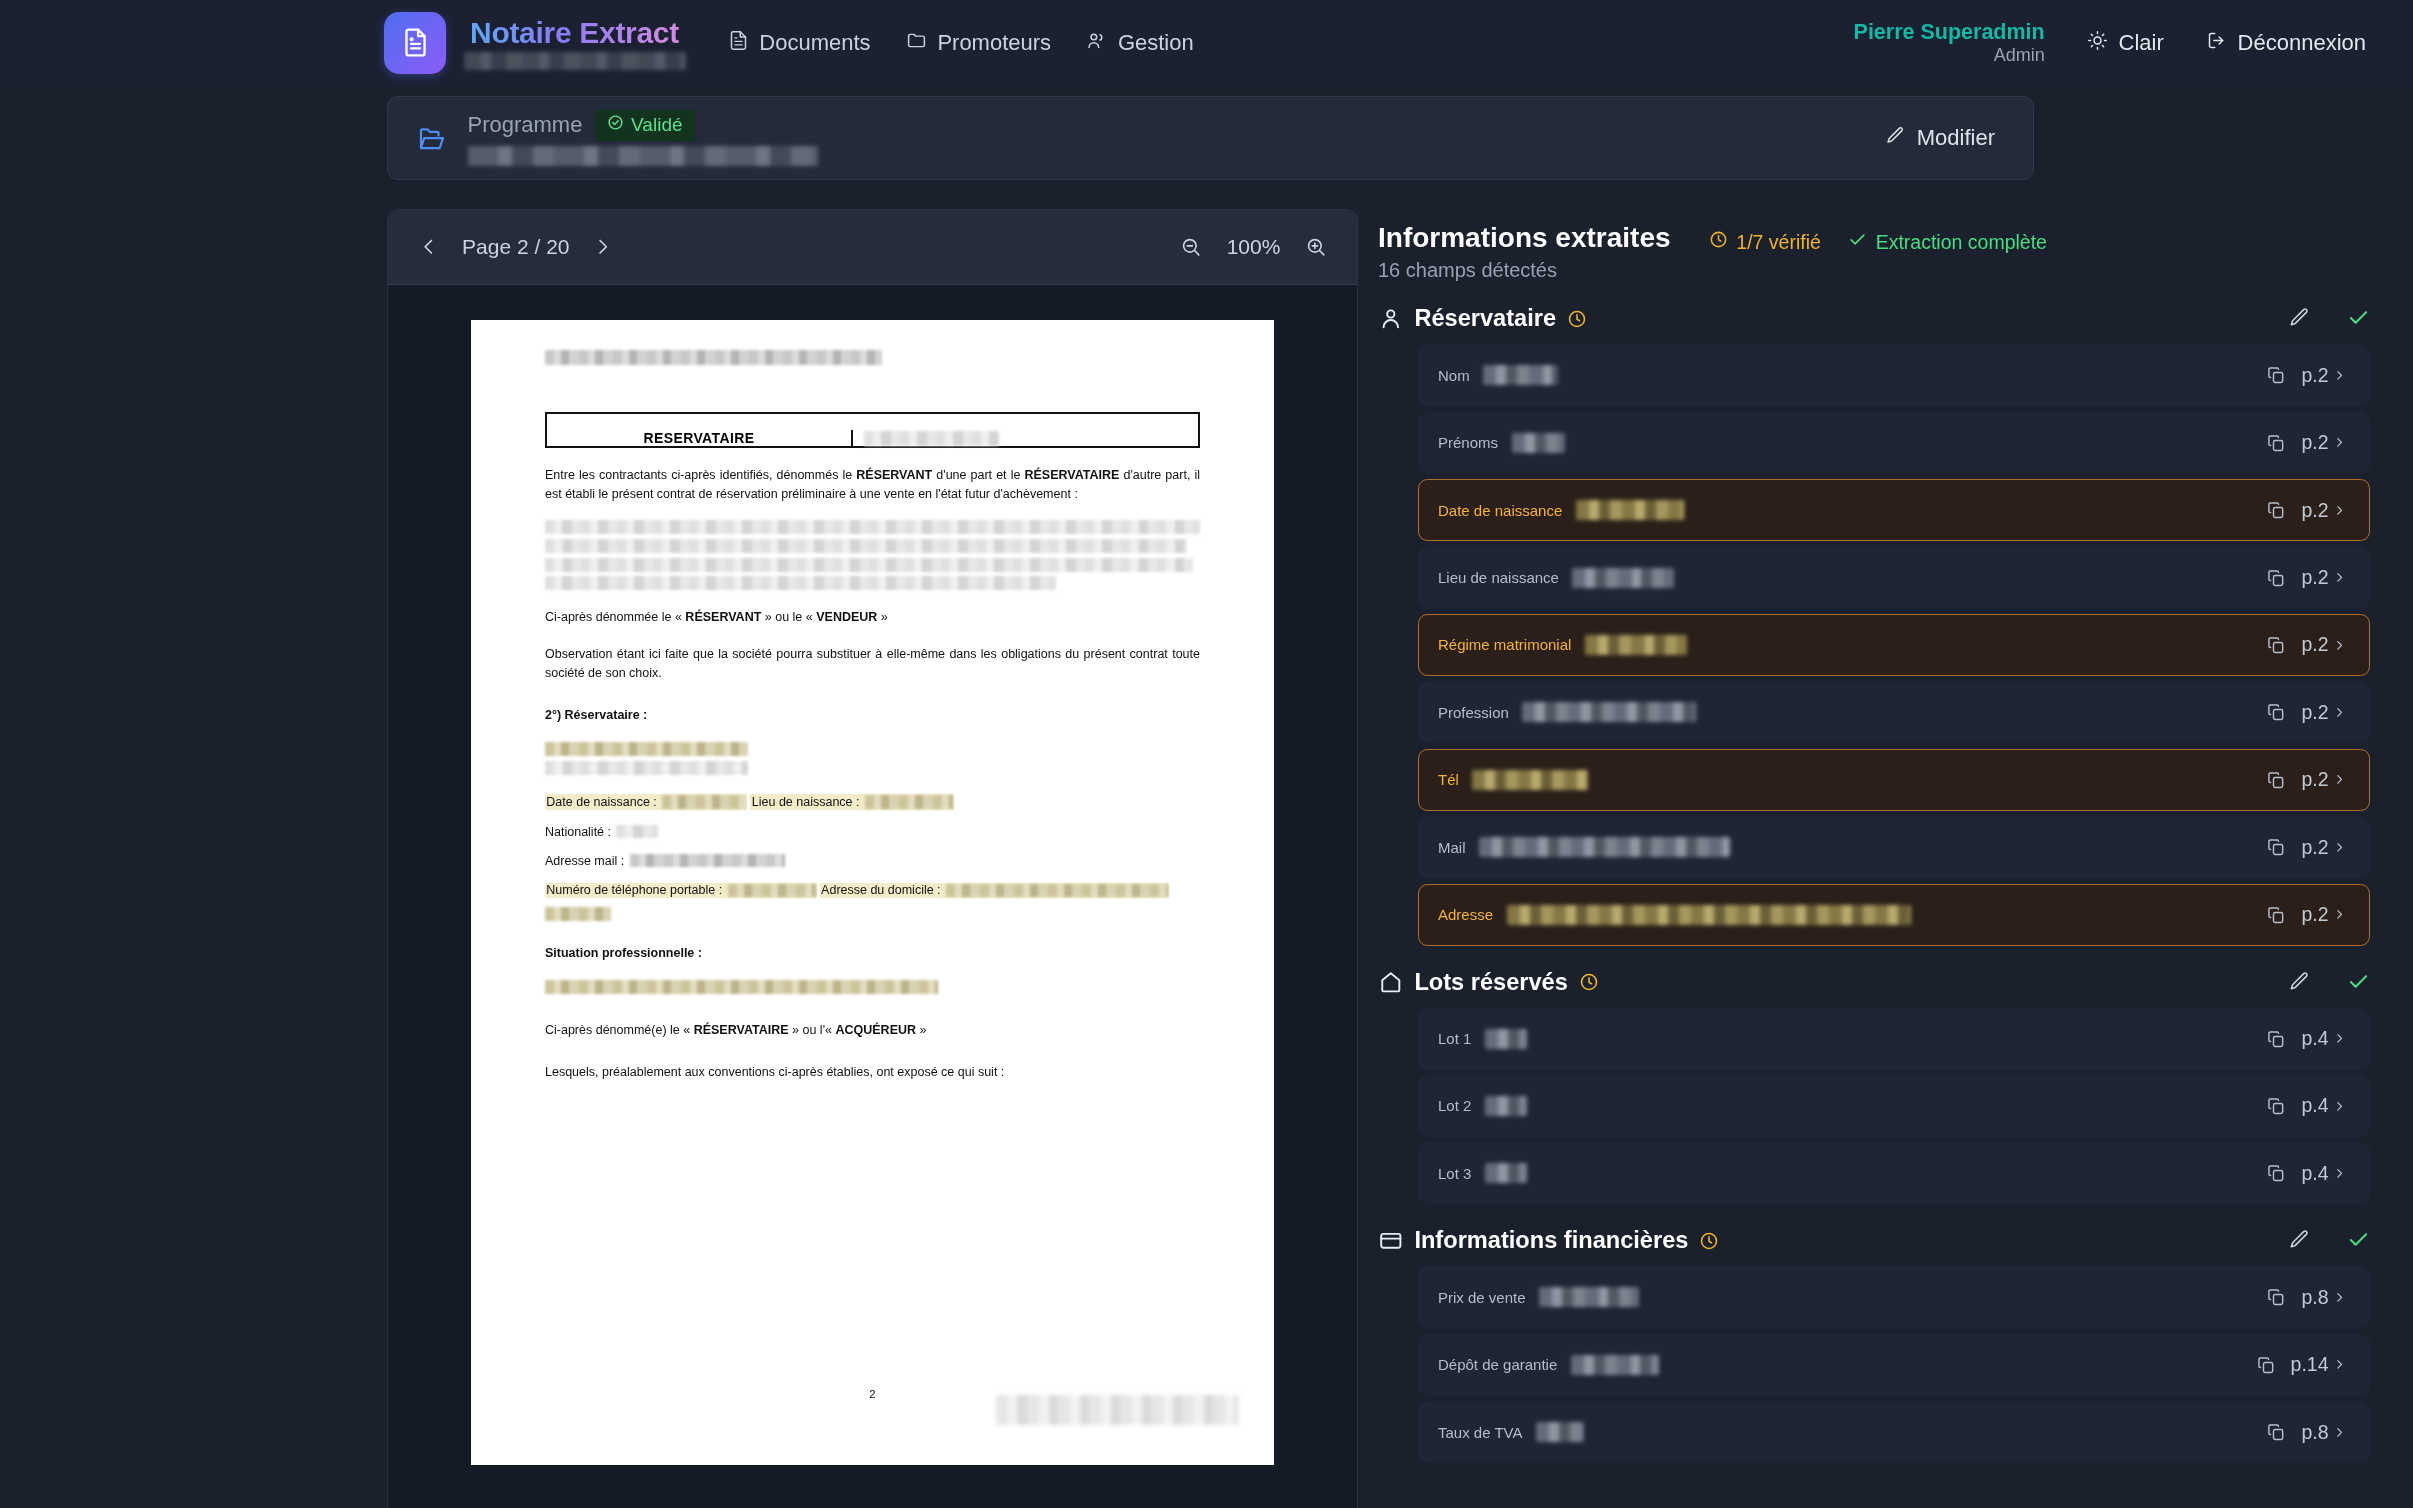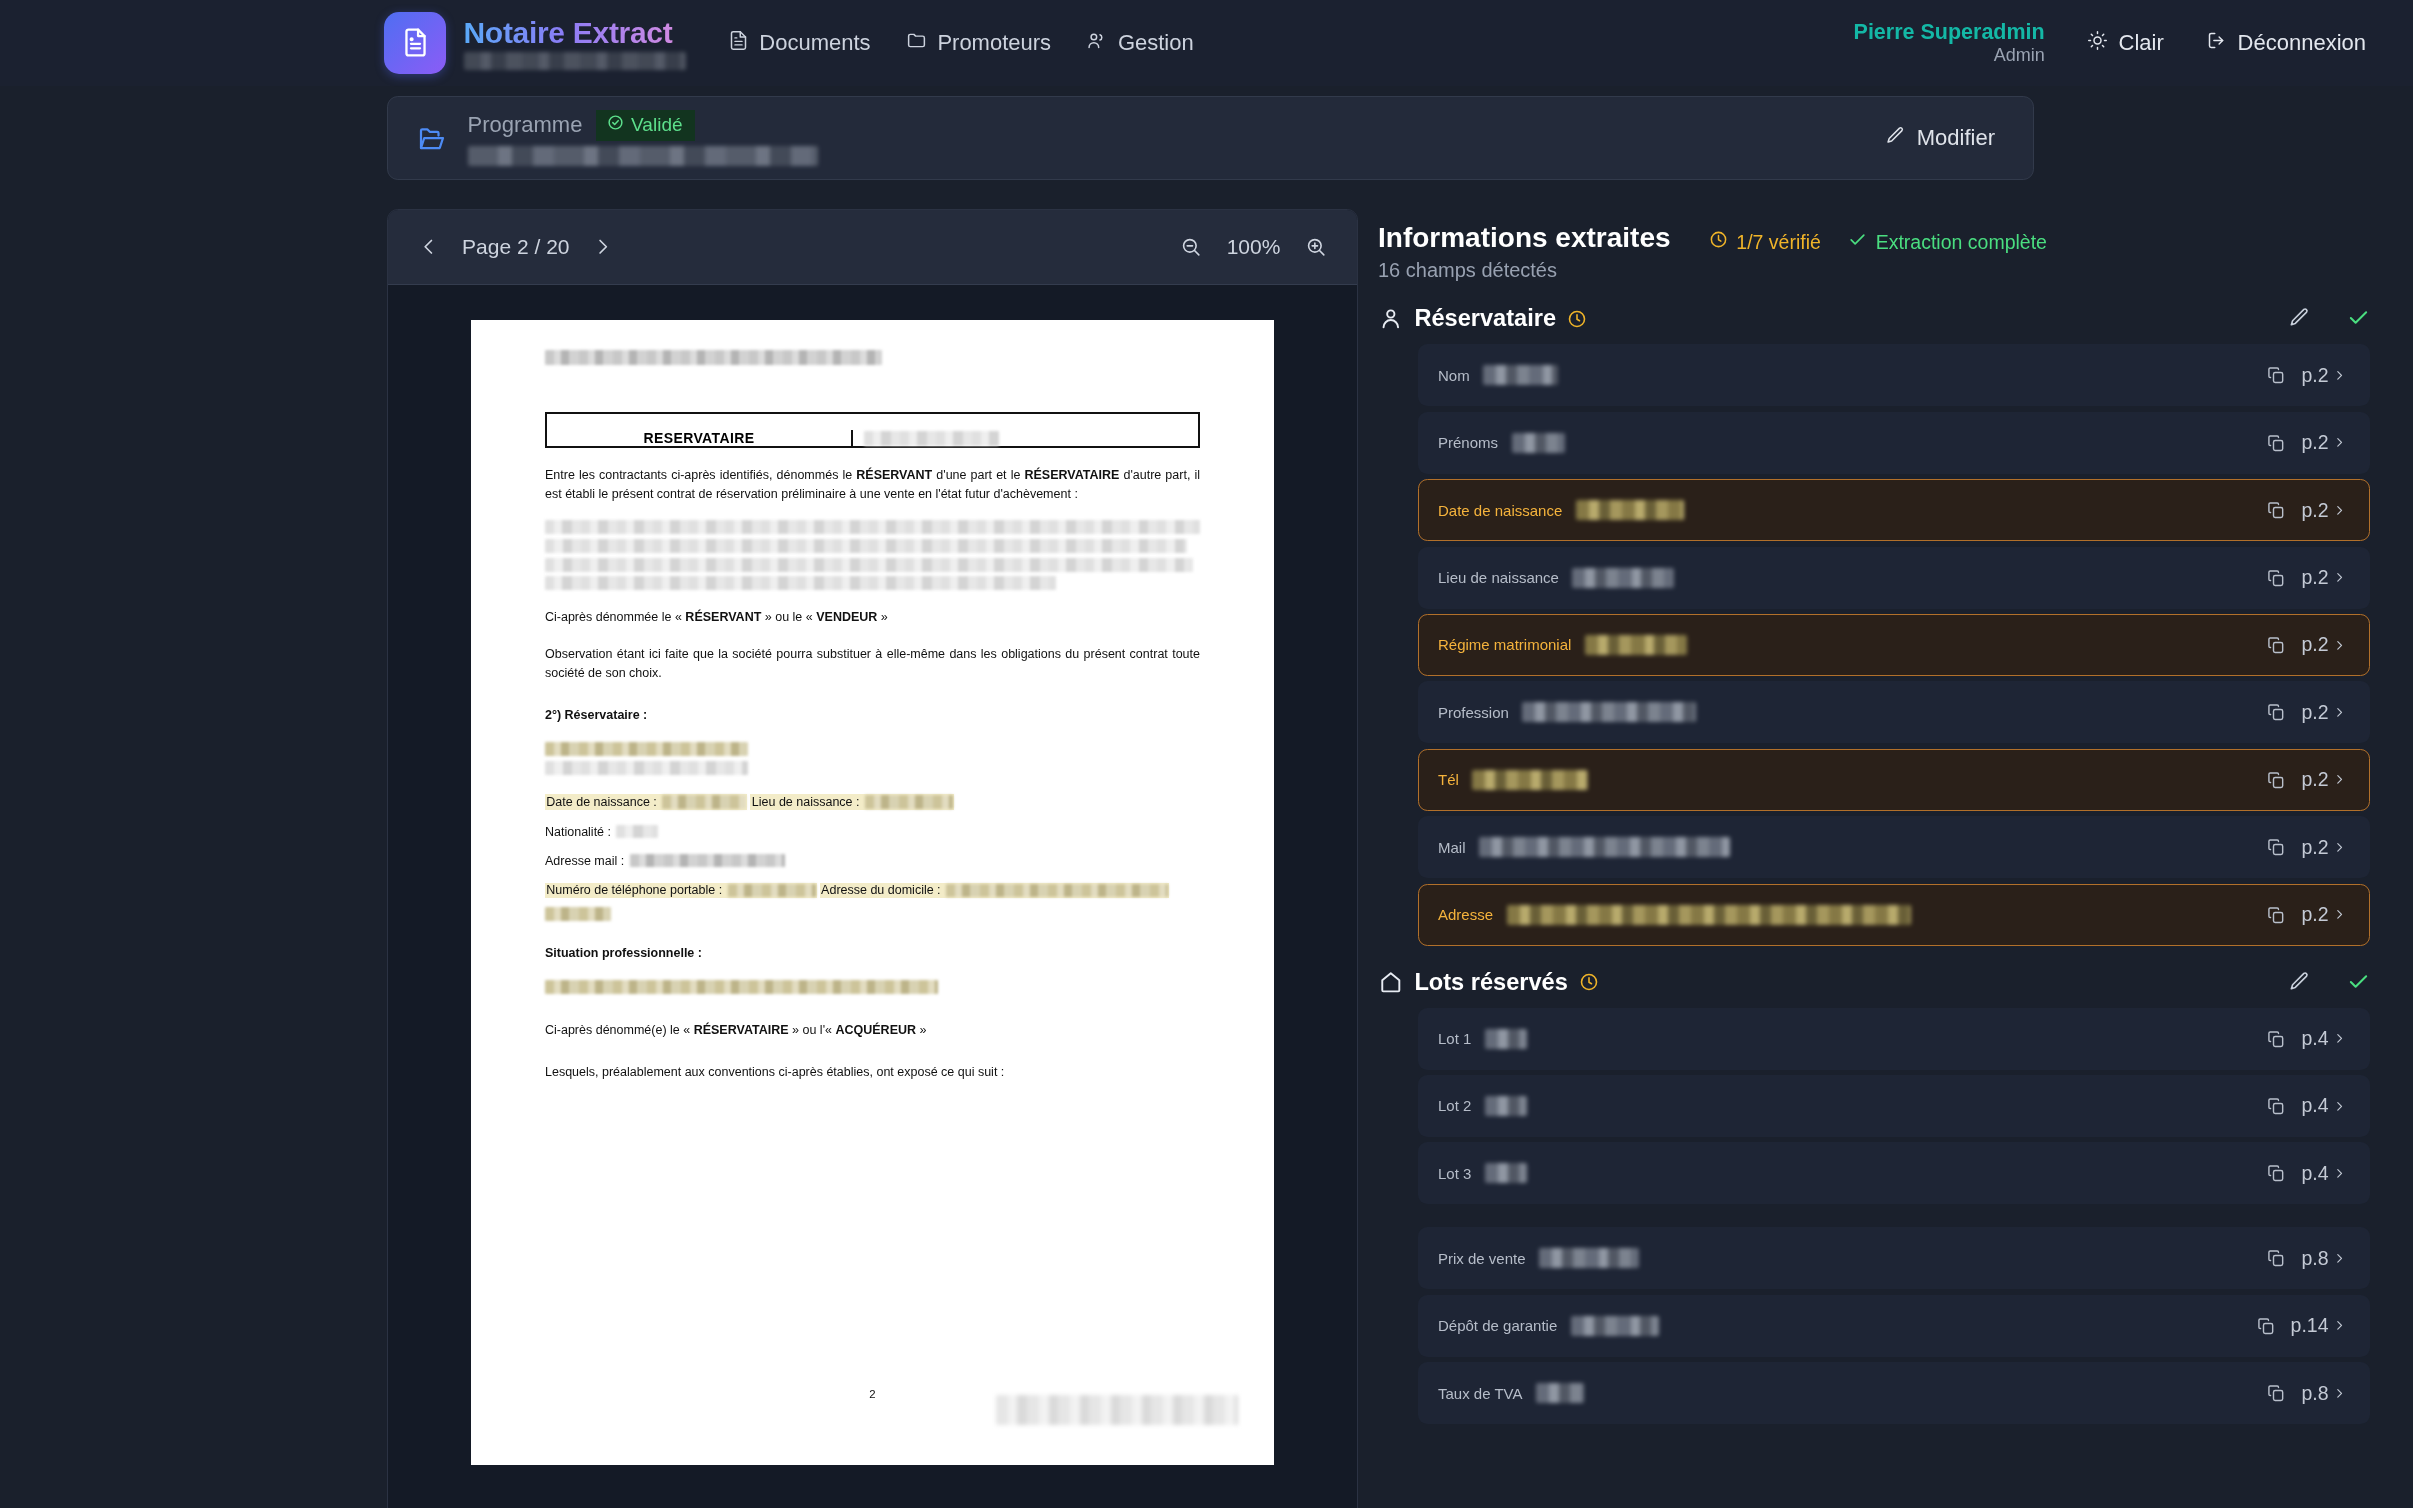--- a/index.html
+++ b/index.html
@@ -10,21 +10,21 @@
     overflow:hidden;
   }
   body { position:relative; }
 
   
   .topbar{
     position:absolute; top:0; left:0; width:2413px; height:86px;
     background:#1b2130;
     display:flex; align-items:center;
   }
-  .brand-wrap{ display:flex; align-items:center; gap:17.5px; margin-left:384px; }
+  .brand-wrap{ display:flex; align-items:center; gap:17.5px; margin-left:384px;text-align:center; }
   .logo-tile{
     width:62px; height:62px; border-radius:15px;
     background:linear-gradient(135deg,#4f6ef2 0%,#8b5cf6 100%);
     display:flex; align-items:center; justify-content:center;
     box-shadow:0 2.7px 9.4px rgba(80,100,240,.35);
   }
   .logo-tile svg{ width:31px; height:31px; }
   .brand-text{ display:flex; flex-direction:column; justify-content:center; }
   .brand-title{
     font-size:30px; font-weight:bold; letter-spacing:-0.3px;
@@ -658,20 +658,39 @@
             <span class="pref">
               <span>p.4</span>
               <svg viewBox="0 0 24 24" fill="none" stroke="currentColor" stroke-width="2.2" stroke-linecap="round" stroke-linejoin="round">
                 <path d="M9 5l7 7-7 7"></path>
               </svg>
             </span>
           </span>
         </div>
       </div>
       <div class="section">
+        <div class="sec-head">
+          <span class="sec-ico"><svg viewBox="0 0 24 24" fill="none" stroke="currentColor" stroke-width="1.8" stroke-linecap="round" stroke-linejoin="round">
+              <rect x="3" y="5.5" width="18" height="13" rx="2"></rect>
+              <path d="M3 10h18"></path>
+            </svg></span>
+          <span class="sec-title">Informations financières</span>
+          <span class="sec-clock"><svg viewBox="0 0 24 24" fill="none" stroke="currentColor" stroke-width="1.9" stroke-linecap="round" stroke-linejoin="round">
+              <circle cx="12" cy="12" r="9"></circle>
+              <path d="M12 7v5.3l3 1.8"></path>
+            </svg></span>
+          <span class="sec-actions">
+            <span class="pencil"><svg viewBox="0 0 24 24" fill="none" stroke="currentColor" stroke-width="1.7" stroke-linecap="round" stroke-linejoin="round">
+                <path d="M16.6 3.6a2 2 0 0 1 2.8 2.8L7.6 18.2 3.5 19.5l1.3-4.1z"></path>
+              </svg></span>
+            <span class="check"><svg viewBox="0 0 24 24" fill="none" stroke="currentColor" stroke-width="2.1" stroke-linecap="round" stroke-linejoin="round">
+                <path d="M4 12.5l5 5L20 6.5"></path>
+              </svg></span>
+          </span>
+        </div>
         <div class="field">
           <span class="f-label">Prix de vente</span>
           <span class="f-val" style="width:100px"></span>
           <span class="f-right">
             <span class="copy-ico"><svg viewBox="0 0 24 24" fill="none" stroke="currentColor" stroke-width="1.7" stroke-linecap="round" stroke-linejoin="round">
                 <rect x="9" y="9" width="11" height="12" rx="2"></rect>
                 <path d="M5.5 15H5a1.5 1.5 0 0 1-1.5-1.5V5A1.5 1.5 0 0 1 5 3.5h8.5A1.5 1.5 0 0 1 15 5v.5"></path>
               </svg></span>
             <span class="pref">
               <span>p.8</span>

